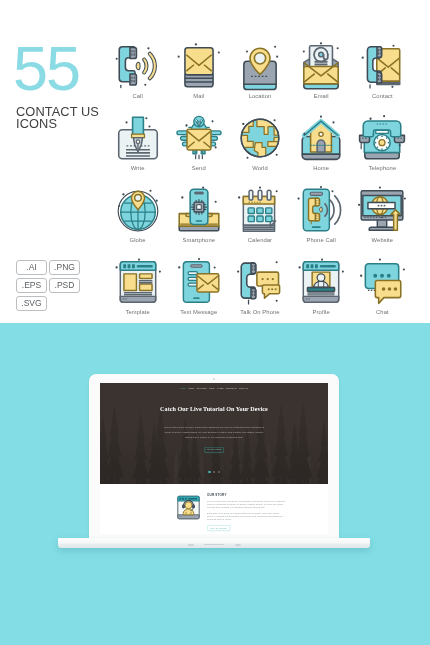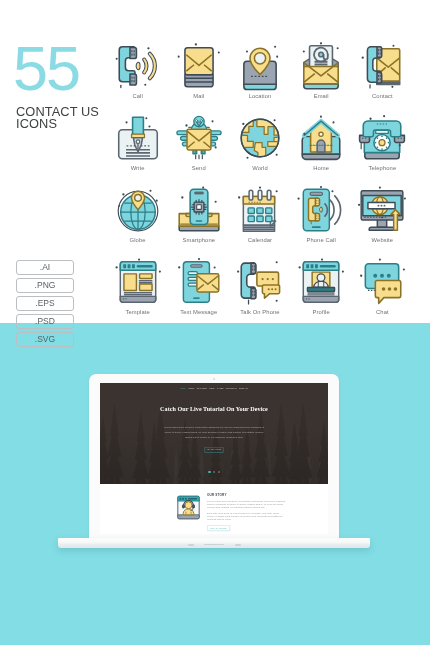--- a/index.html
+++ b/index.html
@@ -10,21 +10,21 @@
 
   .panel-top{position:absolute;left:0;top:0;width:430px;height:323px;background:#fff;}
   .panel-bottom{position:absolute;left:0;top:323px;width:430px;height:322px;background:#82dde4;}
 
   .big-num{position:absolute;left:13px;top:29px;font-size:63px;line-height:79px;
            color:#8bdbe5;letter-spacing:-2px;font-weight:400;}
   .sub-title{position:absolute;left:16px;top:106px;font-size:12.8px;line-height:12.2px;
              color:#3f4040;letter-spacing:0.1px;white-space:pre-line;}
 
   .badges{position:absolute;left:16px;top:260px;width:92px;font-size:0;}
-  .badge{display:inline-block;width:58px;height:15px;border:1px solid #bcbfc2;border-radius:3px;
+  .badge{display:inline-block;width:31px;height:15px;border:1px solid #bcbfc2;border-radius:3px;
          font-size:8.5px;color:#5d6063;text-align:center;line-height:13px;margin:0 2px 3px 0;}
 
   .grid{position:absolute;left:107px;top:41px;width:320px;height:290px;}
   .cell{position:absolute;width:61.2px;height:72px;text-align:center;}
   .cell .ic{width:50px;height:50px;display:block;margin:0 auto;}
   .cell .lbl{font-size:5.8px;color:#6e7174;letter-spacing:.1px;display:block;
              line-height:7px;margin-top:2.4px;}
 
   
   .laptop{position:absolute;left:0;top:323px;width:430px;height:322px;}

